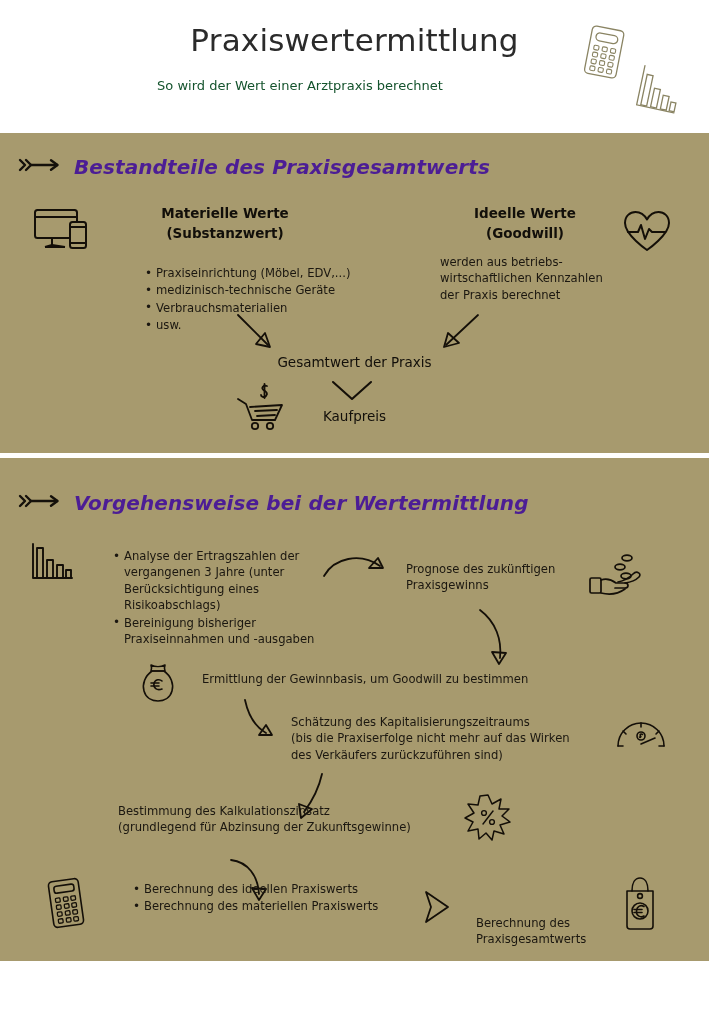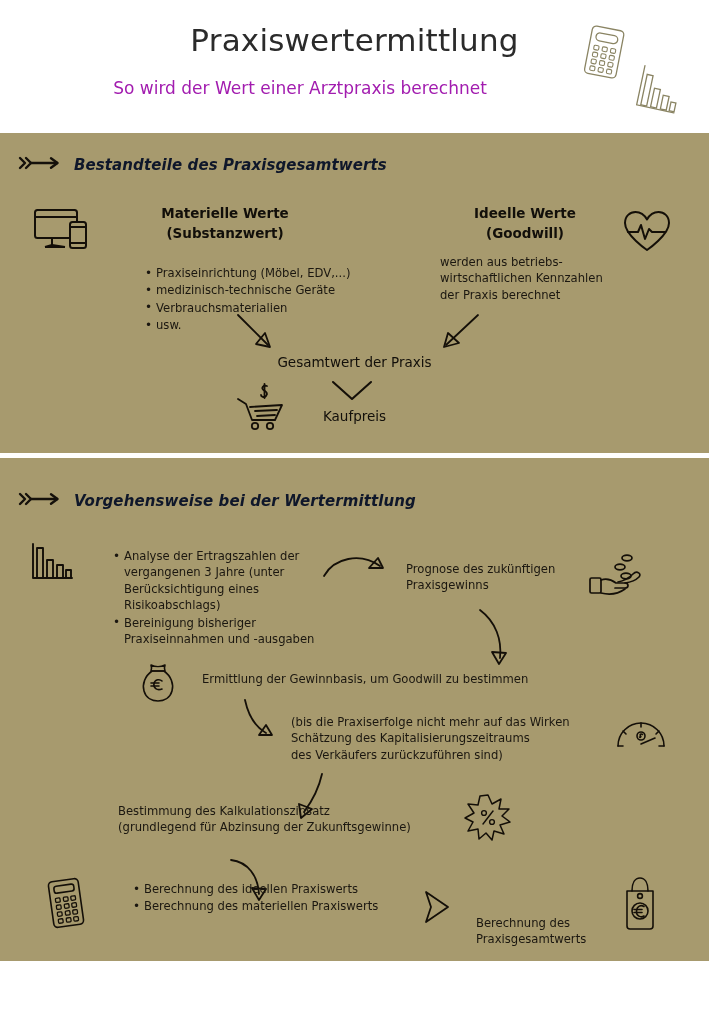--- a/index.html
+++ b/index.html
@@ -35,23 +35,23 @@
     font-weight: 400;
     letter-spacing: 0.2px;
     color: #2b2b2b;
     font-family: "DejaVu Sans", "Liberation Sans", sans-serif;
   }
   #subtitle {
     position: absolute;
     left: 0; top: 78px;
     width: 600px;
     text-align: center;
-    font-size: 17px;
+    font-size: 13px;
     font-weight: 400;
-    color: #a21caf;
+    color: #14532d;
   }
   .header-icon { position: absolute; }
   #icon-calculator-header { left: 578px; top: 22px; }
   #icon-barchart-header  { left: 630px; top: 63px; }
 
   
   .band {
     position: absolute;
     left: 0;
     width: 709px;
@@ -61,24 +61,24 @@
   #band2 { top: 458px; height: 503px; }
 
   
   .sec-head {
     position: absolute;
     display: flex;
     align-items: center;
     gap: 12px;
   }
   .sec-head-text {
-    font-size: 15px;
+    font-size: 20px;
     font-weight: bold;
     font-style: italic;
-    color: #0f172a;
+    color: #4c1d95;
     letter-spacing: 0.1px;
     white-space: nowrap;
   }
   #sec1-head { left: 18px; top: 22px; }
   #sec2-head { left: 18px; top: 33px; }
 
   
   .abs { position: absolute; }
   .blk-title {
     font-size: 13.5px;
@@ -354,22 +354,22 @@
     <div class="arrowsvg" style="left:240px; top:238px;">
       <svg width="56" height="54" viewBox="0 0 56 54">
         <g fill="none" stroke="#140f08" stroke-width="1.8" stroke-linecap="round" stroke-linejoin="round">
           <path d="M5 4 C8 18 14 30 26 37"></path>
           <path d="M32 39 L19 39 L26 29 Z"></path>
         </g>
       </svg>
     </div>
 
     <div class="abs body-txt" style="left:291px; top:256px; width:330px;">
+      <div>Schätzung des Kapitalisierungszeitraums</div>
       <div>(bis die Praxiserfolge nicht mehr auf das Wirken</div>
-      <div>Schätzung des Kapitalisierungszeitraums</div>
       <div>des Verkäufers zurückzuführen sind)</div>
     </div>
 
     <div class="ic" style="left:613px; top:256px;">
       <svg width="56" height="42" viewBox="0 0 56 42">
         <g fill="none" stroke="#140f08" stroke-width="1.6" stroke-linecap="round" stroke-linejoin="round">
           <path d="M5 32 A23 23 0 0 1 51 32"></path>
           <path d="M5 32 L10 32 M51 32 L46 32"></path>
           <path d="M10 17 L13 20 M46 17 L43 20 M28 9 L28 13"></path>
           <path d="M28 30 L42 24"></path>

